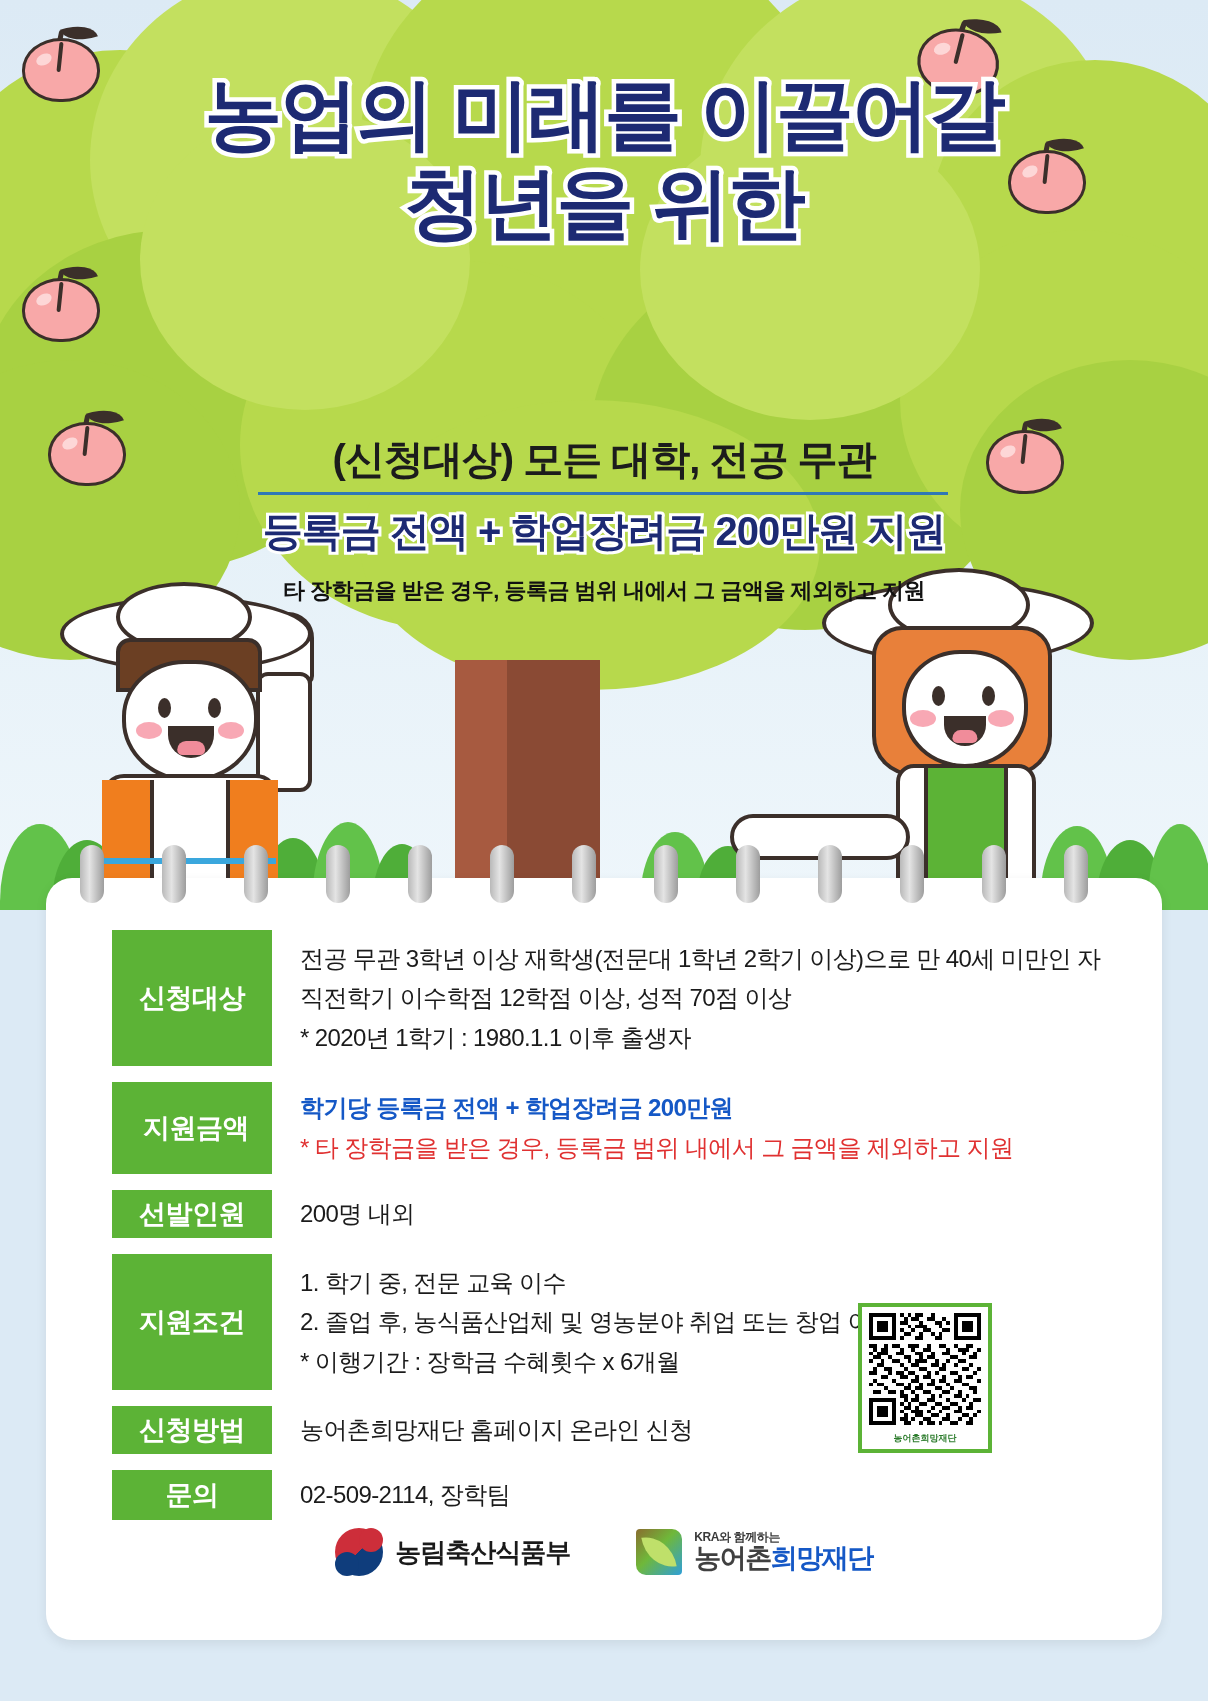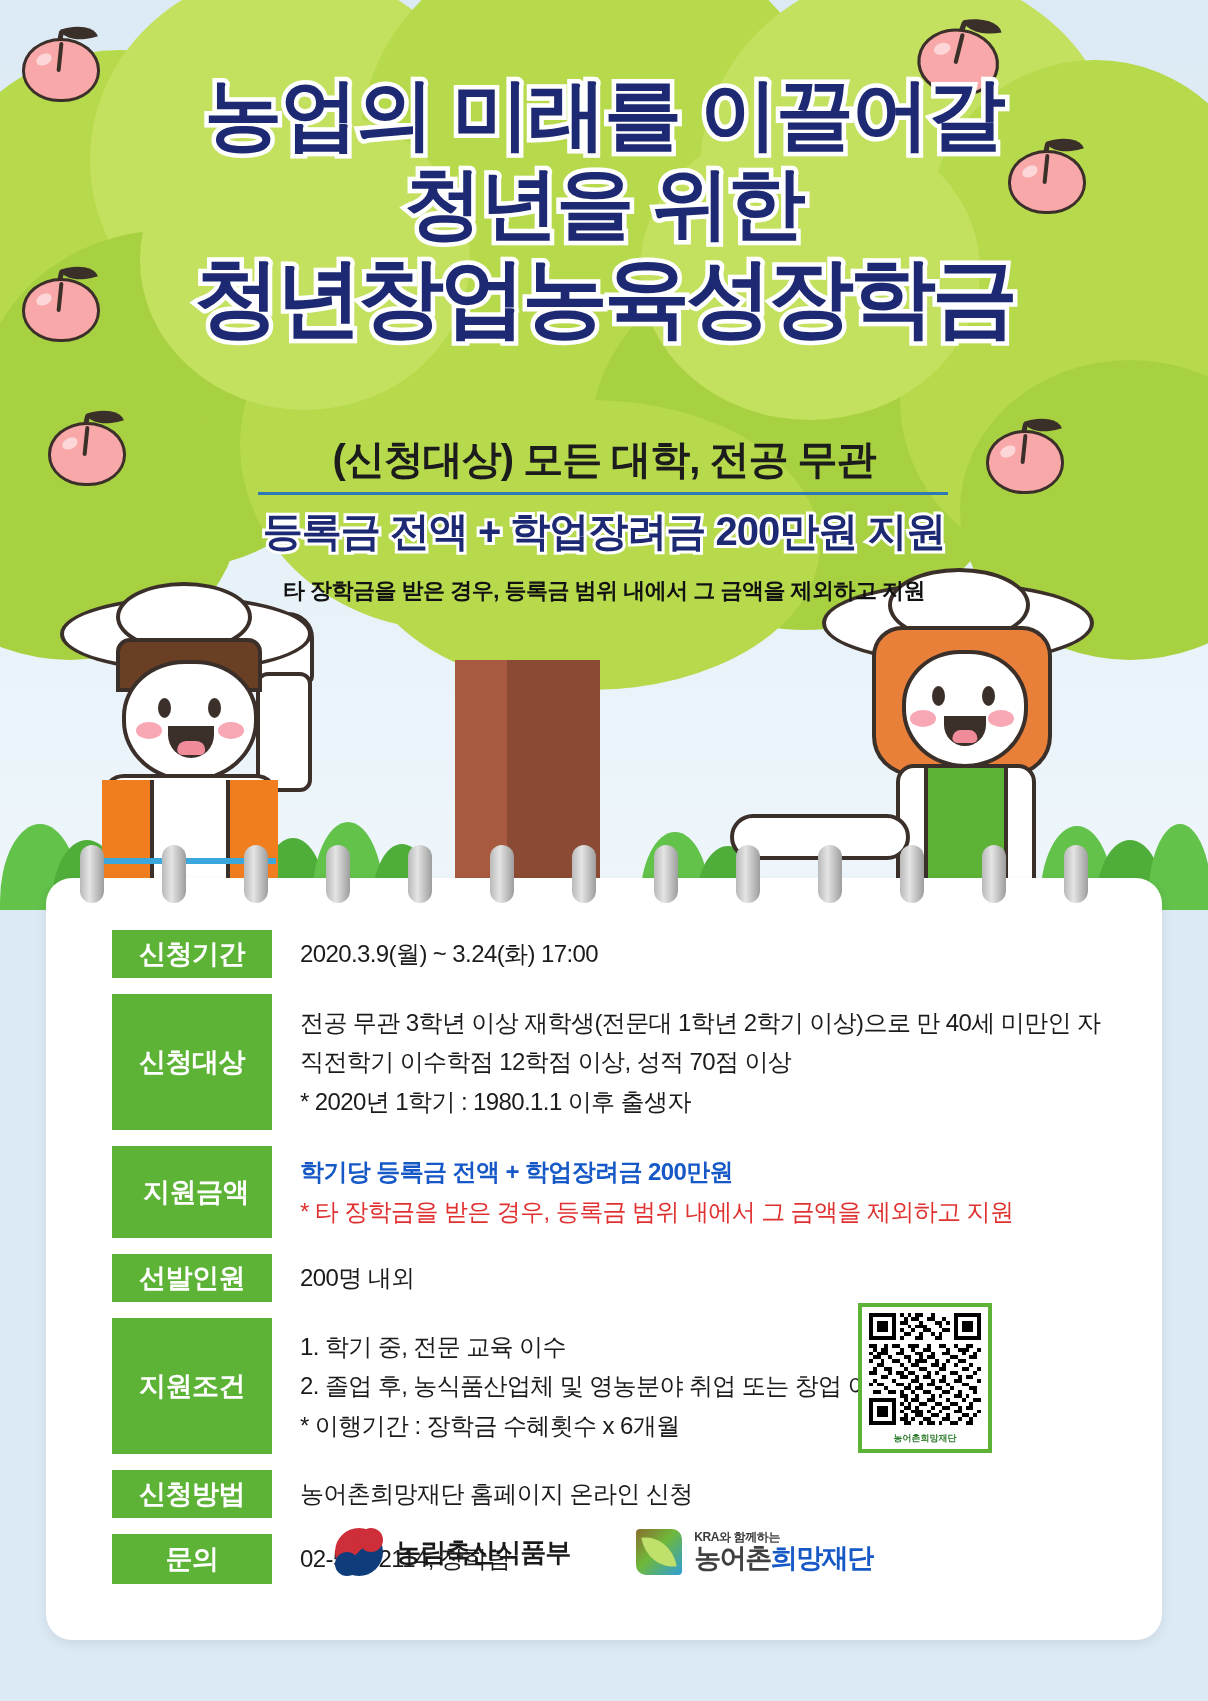--- a/index.html
+++ b/index.html
@@ -461,21 +461,20 @@
     <div class="leaf"></div>
       <div class="stem"></div>
       <div class="body"></div>
     <div class="cleft"></div>
       <div class="shine"></div>
   </div>
 
   <div class="headline">
     <div class="line l1">농업의 미래를 이끌어갈</div>
     <div class="line l2">청년을 위한</div>
-    <div class="line l3">청년창업농육성장학금</div>
   </div>
 
   <div class="subline">(신청대상) 모든 대학, 전공 무관</div>
   <div class="rule"></div>
   <div class="amount">등록금 전액 + 학업장려금 200만원 지원</div>
   <div class="note-top">타 장학금을 받은 경우, 등록금 범위 내에서 그 금액을 제외하고 지원</div>
 
   <div class="trunk"></div>
 
   <div class="char" style="left:60px; top:576px; width:330px; height:330px;">
@@ -550,26 +549,20 @@
     <div class="ring" style="left:772px;"></div>
     <div class="ring" style="left:854px;"></div>
     <div class="ring" style="left:936px;"></div>
     <div class="ring" style="left:1018px;"></div>
   </div>
 
   <div class="card">
 
     <div class="table">
 
-      <div class="row r-period">
-        <div class="tag">신청기간</div>
-        <div class="cell">
-          <p>2020.3.9(월) ~ 3.24(화) 17:00</p>
-        </div>
-      </div>
 
       <div class="row r-target">
         <div class="tag">신청대상</div>
         <div class="cell">
           <p>전공 무관 3학년 이상 재학생(전문대 1학년 2학기 이상)으로 만 40세 미만인 자</p>
           <p>직전학기 이수학점 12학점 이상, 성적 70점 이상</p>
           <p>* 2020년 1학기 : 1980.1.1 이후 출생자</p>
         </div>
       </div>
 

